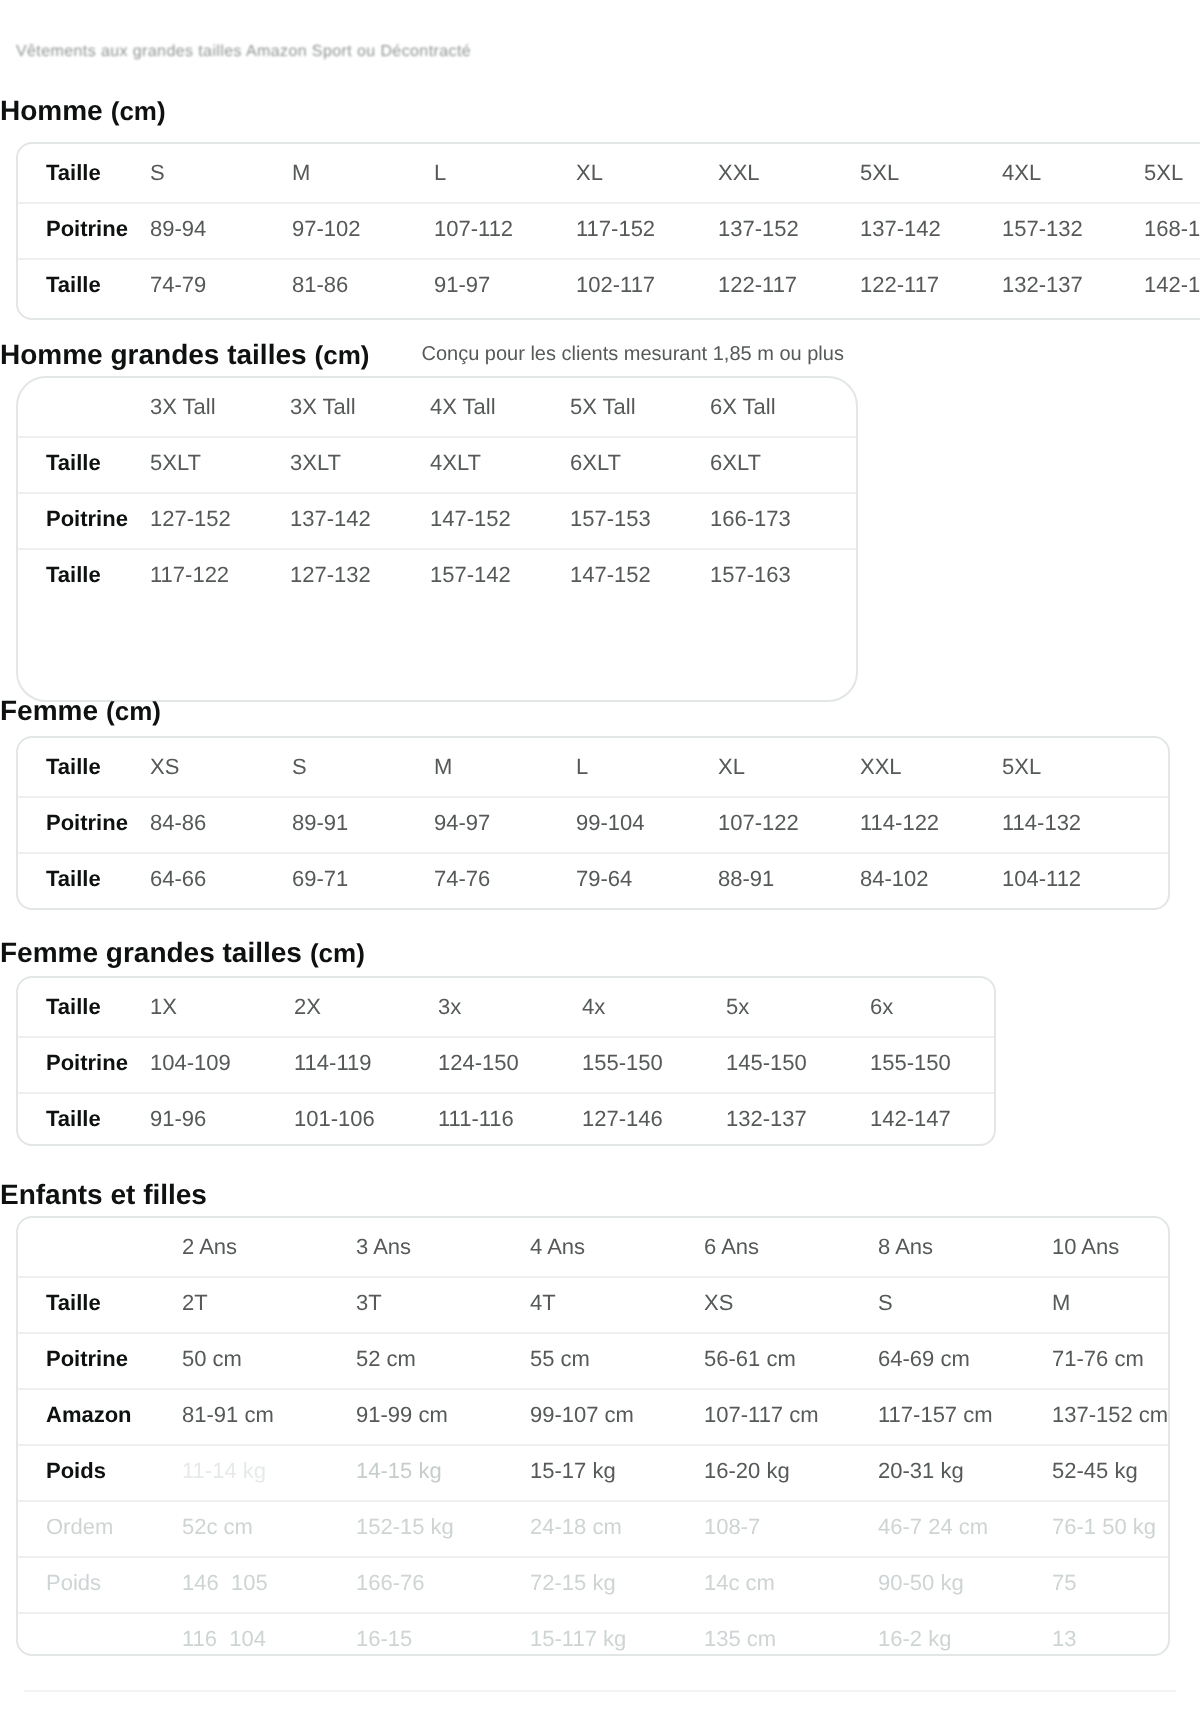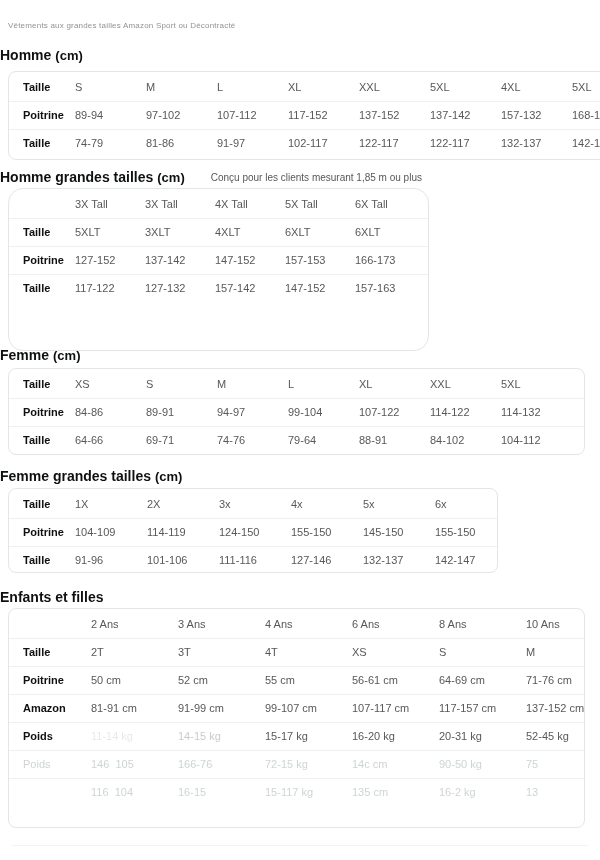--- a/index.html
+++ b/index.html
@@ -251,20 +251,30 @@
         <div class="cell label">Poids</div>
         <div class="cell vfaint">11-14 kg</div>
         <div class="cell faint">14-15 kg</div>
         <div class="cell">15-17 kg</div>
         <div class="cell">16-20 kg</div>
         <div class="cell">20-31 kg</div>
         <div class="cell">52-45 kg</div>
         <div class="cell">46-57 kg</div>
       </div>
       <div class="row ghost">
+        <div class="cell label">Ordem</div>
+        <div class="cell">52c cm</div>
+        <div class="cell">152-15 kg</div>
+        <div class="cell">24-18 cm</div>
+        <div class="cell">108-7</div>
+        <div class="cell">46-7 24 cm</div>
+        <div class="cell">76-1 50 kg</div>
+        <div class="cell">43c-1</div>
+      </div>
+      <div class="row ghost">
         <div class="cell label">Poids</div>
         <div class="cell">146  105</div>
         <div class="cell">166-76</div>
         <div class="cell">72-15 kg</div>
         <div class="cell">14c cm</div>
         <div class="cell">90-50 kg</div>
         <div class="cell">75</div>
         <div class="cell dark">46-5</div>
       </div>
       <div class="row ghost">

